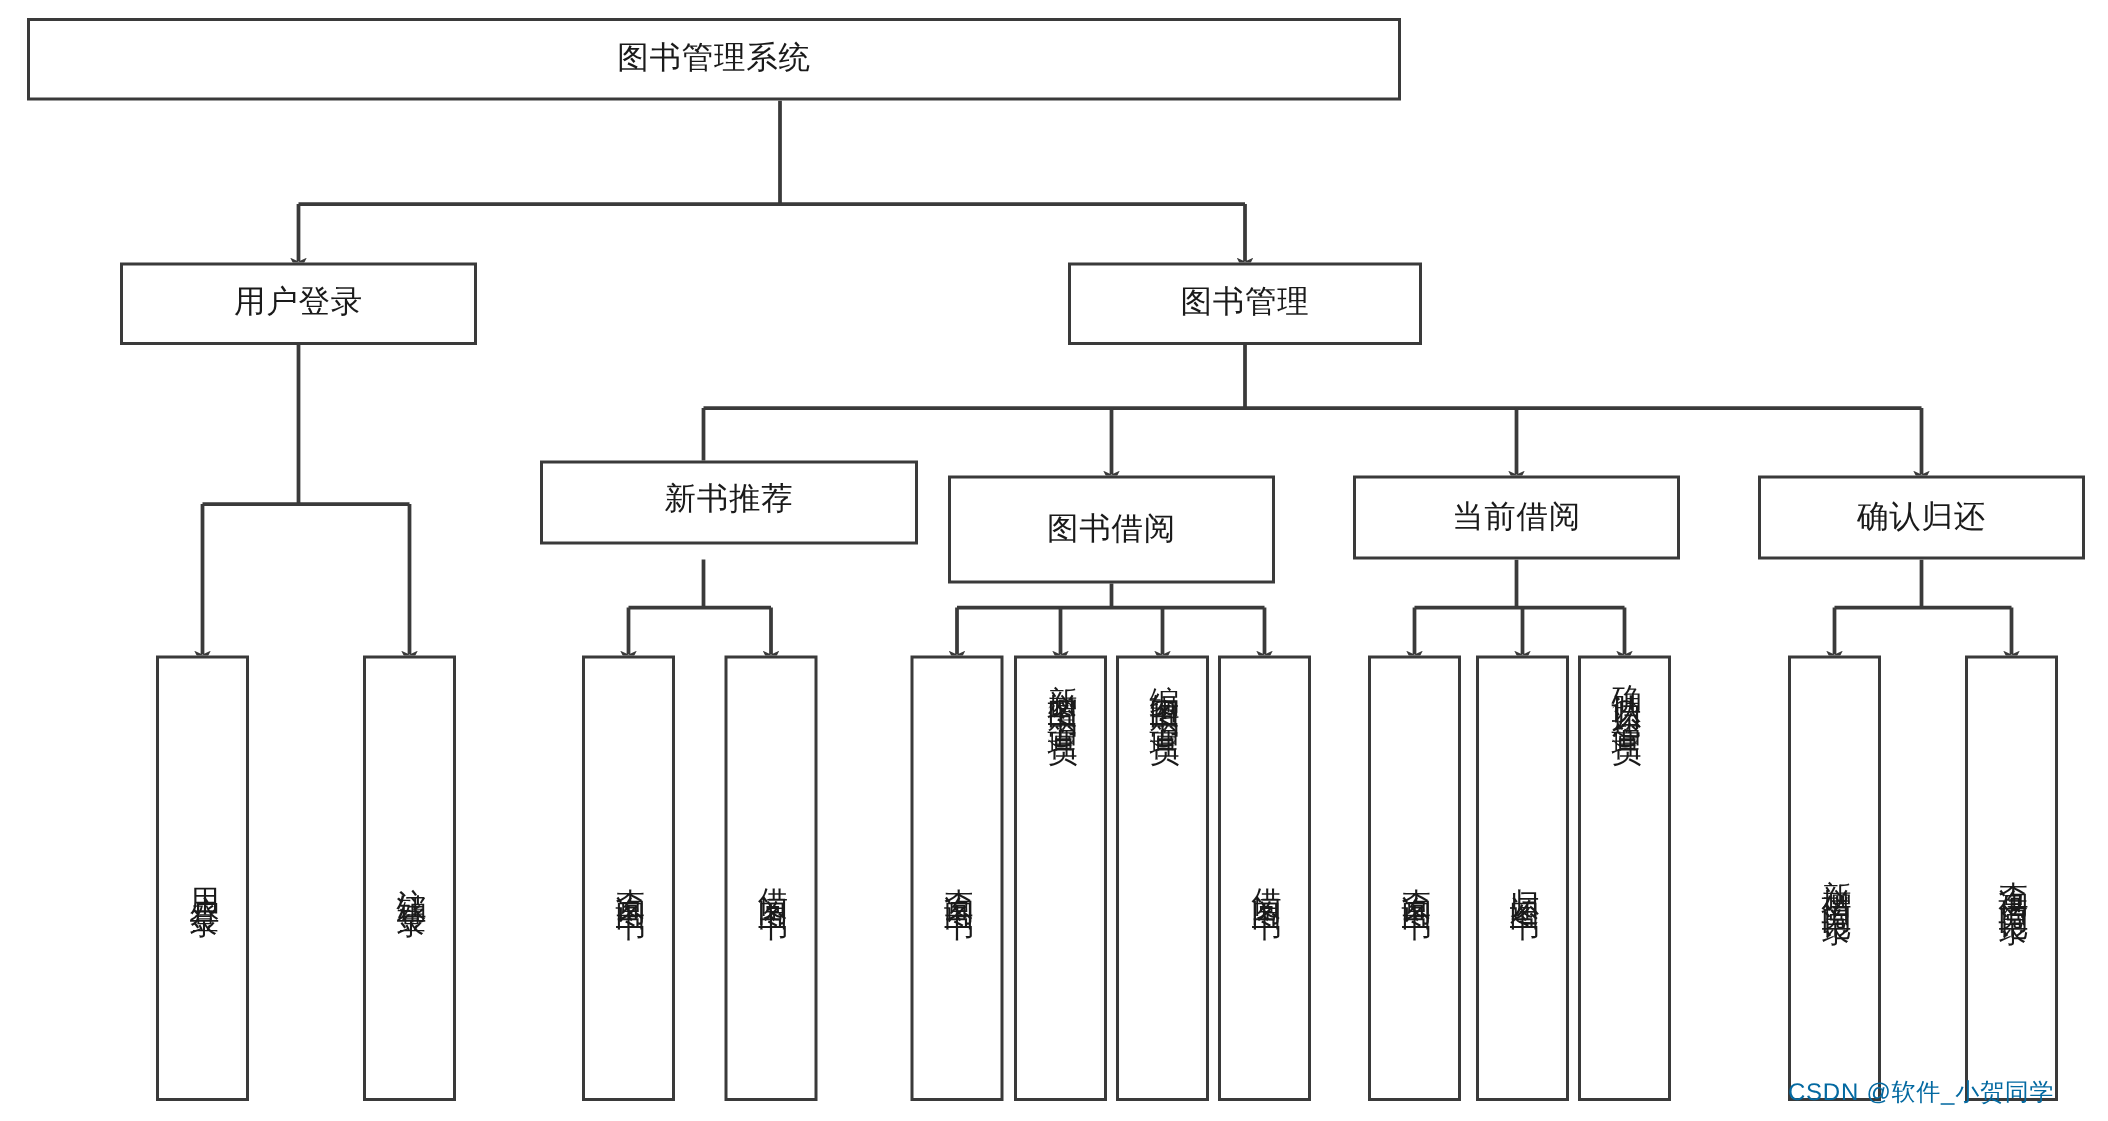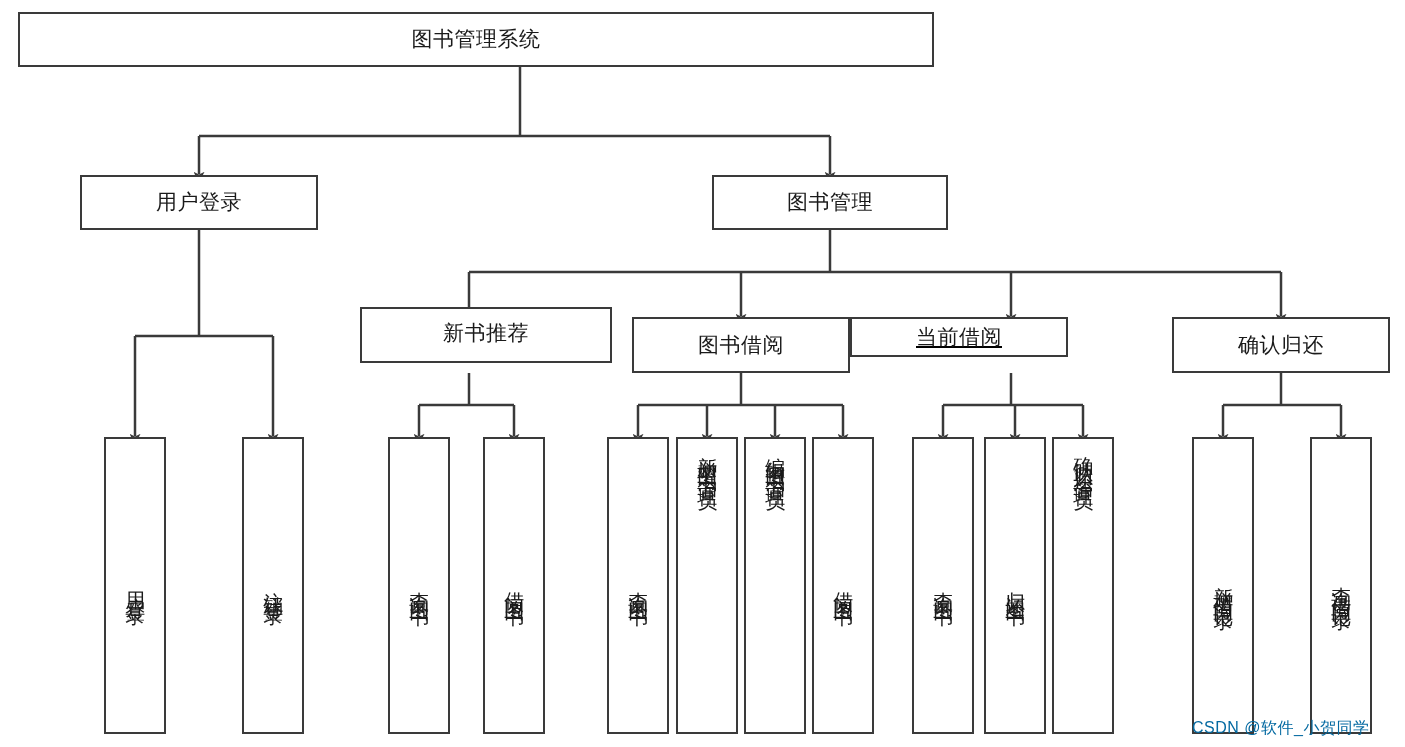--- a/index.html
+++ b/index.html
@@ -125,24 +125,24 @@
       </div>
       <div class="node-box horizontal" style="left: 80px; top: 175px; width: 238px; height: 55px;">
         <span class="node-label">用户登录</span>
       </div>
       <div class="node-box horizontal" style="left: 712px; top: 175px; width: 236px; height: 55px;">
         <span class="node-label">图书管理</span>
       </div>
       <div class="node-box horizontal" style="left: 360px; top: 307px; width: 252px; height: 56px; font-family: Liberation Mono, monospace;">
         <span class="node-label">新书推荐</span>
       </div>
-      <div class="node-box horizontal" style="left: 632px; top: 317px; width: 218px; height: 56px;">
+      <div class="node-box horizontal" style="left: 632px; top: 317px; width: 218px; height: 72px;">
         <span class="node-label">图书借阅</span>
       </div>
-      <div class="node-box horizontal" style="left: 850px; top: 317px; width: 218px; height: 40px; text-decoration: underline;">
+      <div class="node-box horizontal" style="left: 902px; top: 317px; width: 218px; height: 56px;">
         <span class="node-label">当前借阅</span>
       </div>
       <div class="node-box horizontal" style="left: 1172px; top: 317px; width: 218px; height: 56px;">
         <span class="node-label">确认归还</span>
       </div>
       <div class="node-box vertical centered" style="left: 104px; top: 437px; width: 62px; height: 297px;">
         <span class="node-label">用户登录</span>
       </div>
       <div class="node-box vertical centered" style="left: 242px; top: 437px; width: 62px; height: 297px;">
         <span class="node-label">注销登录</span>

